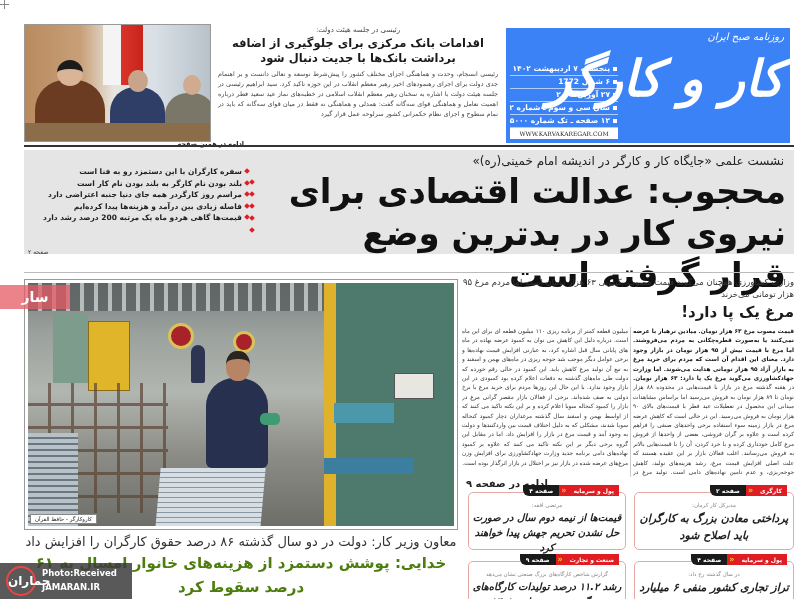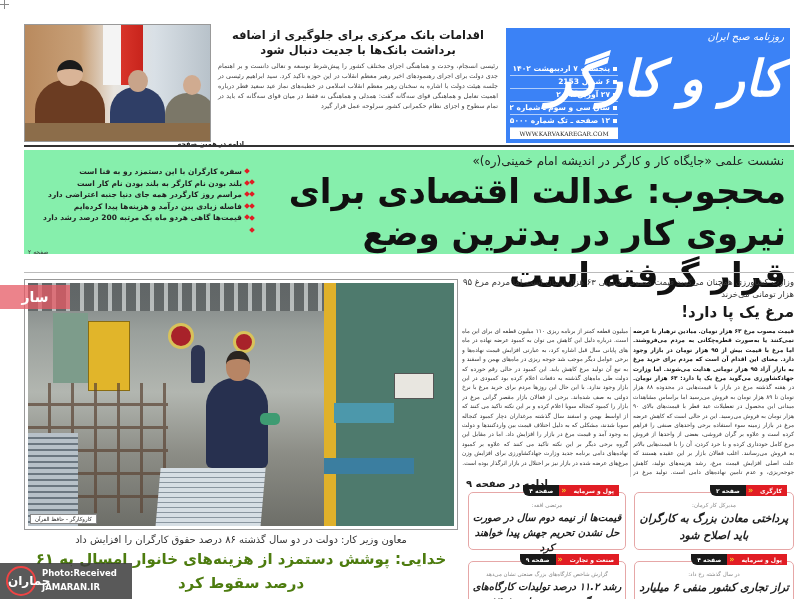--- a/index.html
+++ b/index.html
@@ -33,21 +33,21 @@
 
   .top-story { position: absolute; left: 216px; top: 26px; width: 284px; height: 118px; text-align: center; }
   .top-story .kicker { font-size: 7px; color: #444; }
   .top-story .headline { font-size: 11.5px; font-weight: bold; line-height: 15px; margin-top: 2px; }
   .top-story .body { font-size: 6.4px; color: #444; line-height: 10px; text-align: justify; margin-top: 3px; padding: 0 2px; }
   .top-story .more { position: absolute; right: 256px; font-size: 6.5px; font-weight: bold; bottom: -4px; white-space: nowrap; direction: rtl; }
 
   .rule-top { position: absolute; left: 24px; top: 145px; width: 770px; height: 2px; background: #333; }
 
   
-  .banner { position: absolute; left: 24px; top: 150px; width: 770px; height: 104px; background: #86efac; }
+  .banner { position: absolute; left: 24px; top: 150px; width: 770px; height: 104px; background: #e5e5e5; }
   .banner .kicker { position: absolute; right: 10px; top: 4px; font-size: 12px; color: #222; white-space: nowrap; }
   .banner .headline { position: absolute; right: 8px; top: 20px; width: 500px; text-align: right; font-size: 34px; font-weight: bold; line-height: 42px; color: #111; letter-spacing: -1px; }
   .banner .bullets { position: absolute; left: 6px; top: 16px; width: 220px; font-size: 7.5px; font-weight: bold; line-height: 11.5px; color: #222; }
   .banner .bullets li { list-style: none; position: relative; padding-right: 8px; white-space: nowrap; }
   .banner .bullets li::before { content: ""; position: absolute; right: 1px; top: 3px; width: 4px; height: 4px; background: #e11d24; transform: rotate(45deg); }
   .banner .divider-dots { position: absolute; left: 226px; top: 30px; width: 4px; }
   .banner .divider-dots span { display: block; width: 4px; height: 4px; background: #e11d24; transform: rotate(45deg); margin-bottom: 8px; }
   .banner .page-ref { position: absolute; left: 4px; top: 98px; font-size: 6px; color: #333; }
 
   .rule-mid { position: absolute; left: 24px; top: 272px; width: 770px; height: 1px; background: #bbb; }
@@ -71,21 +71,21 @@
   .factory .worker-body { position: absolute; left: 178px; top: 95px; width: 62px; height: 90px; background: #27304f; border-radius: 28px 28px 6px 6px; }
   .factory .worker-head { position: absolute; left: 198px; top: 68px; width: 24px; height: 30px; background: #b78565; border-radius: 45%; border-top: 8px solid #2a2420; }
   .factory .glove { position: absolute; left: 232px; top: 130px; width: 20px; height: 12px; background: #3e9b72; border-radius: 5px; }
   .factory .bg-worker { position: absolute; left: 163px; top: 62px; width: 14px; height: 38px; background: #2d3552; border-radius: 7px 7px 2px 2px; }
   .factory .caption { position: absolute; left: 2px; bottom: 2px; background: #fff; border: 1px solid #888; font-size: 5.5px; padding: 1px 4px; color: #222; white-space: nowrap; }
 
   .watermark-tag { position: absolute; left: 0; top: 285px; width: 70px; height: 24px; background: rgba(230, 90, 100, 0.75); color: #fff; font-weight: bold; font-size: 14px; line-height: 24px; text-align: center; }
 
   
   .bottom-left { position: absolute; left: 24px; top: 534px; width: 434px; text-align: center; }
-  .bottom-left .kicker { font-size: 10px; color: #333; white-space: nowrap; }
+  .bottom-left .kicker { font-size: 13px; color: #333; white-space: nowrap; }
   .bottom-left .headline { font-size: 15px; font-weight: bold; color: #4d7c0f; line-height: 24px; margin-top: 2px; }
 
   .jamaran { position: absolute; left: 0; top: 563px; width: 132px; height: 36px; background: rgba(60,60,60,0.85); direction: ltr; }
   .jamaran .badge { position: absolute; left: 6px; top: 3px; width: 30px; height: 30px; border-radius: 50%; border: 2px solid #ef4444; color: #fff; font-size: 12px; line-height: 26px; text-align: left; font-weight: bold; }
   .jamaran .line1 { position: absolute; left: 42px; top: 5px; color: #fff; font-size: 8.5px; font-weight: bold; white-space: nowrap; text-align: center; }
   .jamaran .line2 { position: absolute; left: 42px; top: 19px; color: #fff; font-size: 8.5px; font-weight: bold; white-space: nowrap; }
 
   
   .chicken-head { position: absolute; left: 462px; top: 276px; width: 332px; }
   .chicken-head .kicker { font-size: 8.5px; color: #333; line-height: 12px; }
@@ -114,40 +114,41 @@
 </head>
 <body>
 
 <div class="crosshair"></div>
 
 <div class="masthead">
   <div class="tagline">روزنامه صبح ایران</div>
   <div class="logo">کار و کارگر</div>
   <div class="info">
     <div class="info-row">پنجشنبه ۷ اردیبهشت ۱۴۰۲</div>
-    <div class="info-row">۶ شوال 2153</div>
+    <div class="info-row">۶ شوال 1772</div>
     <div class="info-row">۲۷ آوریل ۲۰۲۳</div>
     <div class="info-row">سال سی و سوم ـ شماره ۹۱۷۲</div>
     <div class="info-row">۱۲ صفحه ـ تک شماره ۵۰۰۰ ریال</div>
   </div>
   <div class="website">WWW.KARVAKAREGAR.COM</div>
 </div>
 
 <div class="top-photo">
   <div class="flag"></div>
   <div class="person1"></div>
   <div class="head1"></div>
   <div class="person2"></div>
   <div class="head2"></div>
   <div class="person3"></div>
   <div class="head3"></div>
   <div class="desk"></div>
 </div>
 
 <div class="top-story">
+  <div class="kicker">رئیسی در جلسه هیئت دولت:</div>
   <div class="headline">اقدامات بانک مرکزی برای جلوگیری از اضافه برداشت بانک‌ها با جدیت دنبال شود</div>
   <div class="body">رئیسی انسجام، وحدت و هماهنگی اجزای مختلف کشور را پیش‌شرط توسعه و تعالی دانست و بر اهتمام جدی دولت برای اجرای رهنمودهای اخیر رهبر معظم انقلاب در این حوزه تاکید کرد. سید ابراهیم رئیسی در جلسه هیئت دولت با اشاره به سخنان رهبر معظم انقلاب اسلامی در خطبه‌های نماز عید سعید فطر درباره اهمیت تعامل و هماهنگی قوای سه‌گانه گفت: همدلی و هماهنگی نه فقط در میان قوای سه‌گانه که باید در تمام سطوح و اجزای نظام حکمرانی کشور سرلوحه عمل قرار گیرد</div>
   <div class="more">ادامه در همین صفحه</div>
 </div>
 
 <div class="rule-top"></div>
 
 <div class="banner">
   <div class="kicker">نشست علمی «جایگاه کار و کارگر در اندیشه امام خمینی(ره)»</div>
   <div class="headline">محجوب: عدالت اقتصادی برای نیروی کار در بدترین وضع قرار گرفته است</div>

